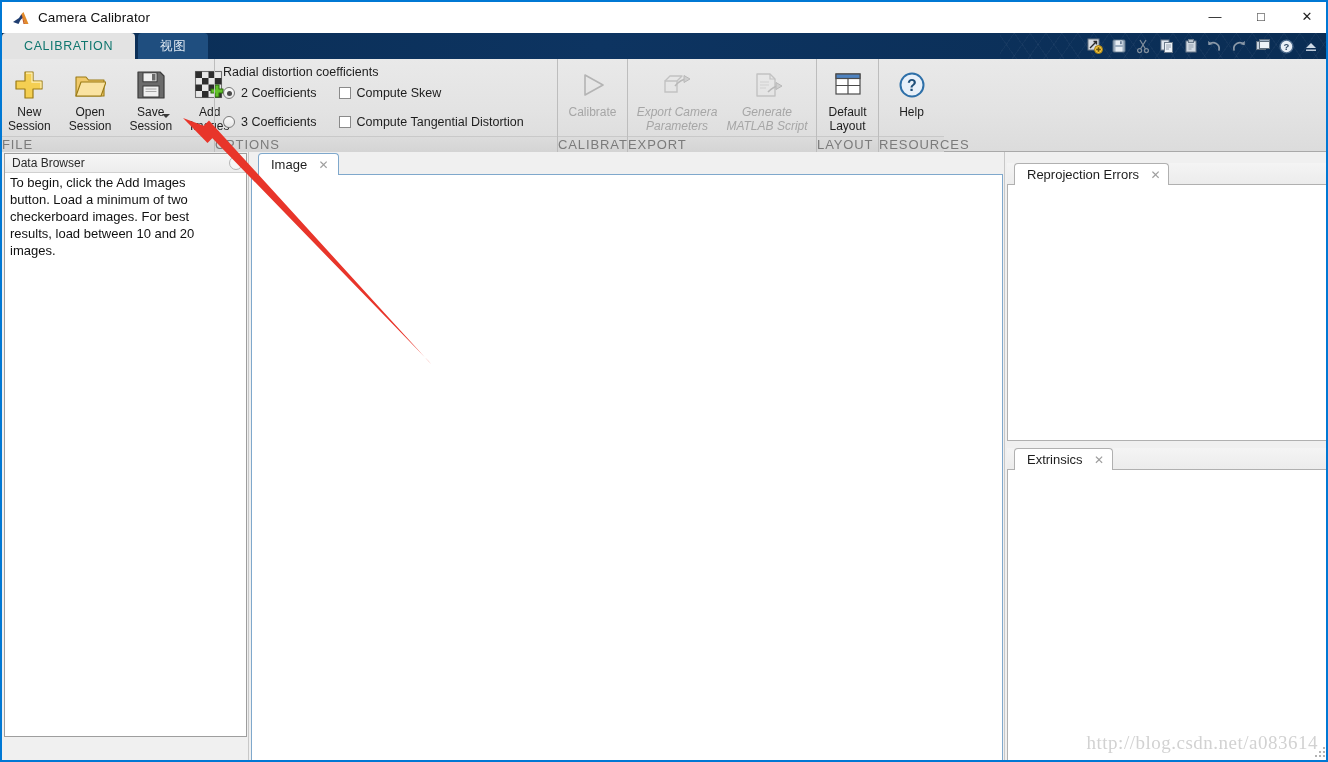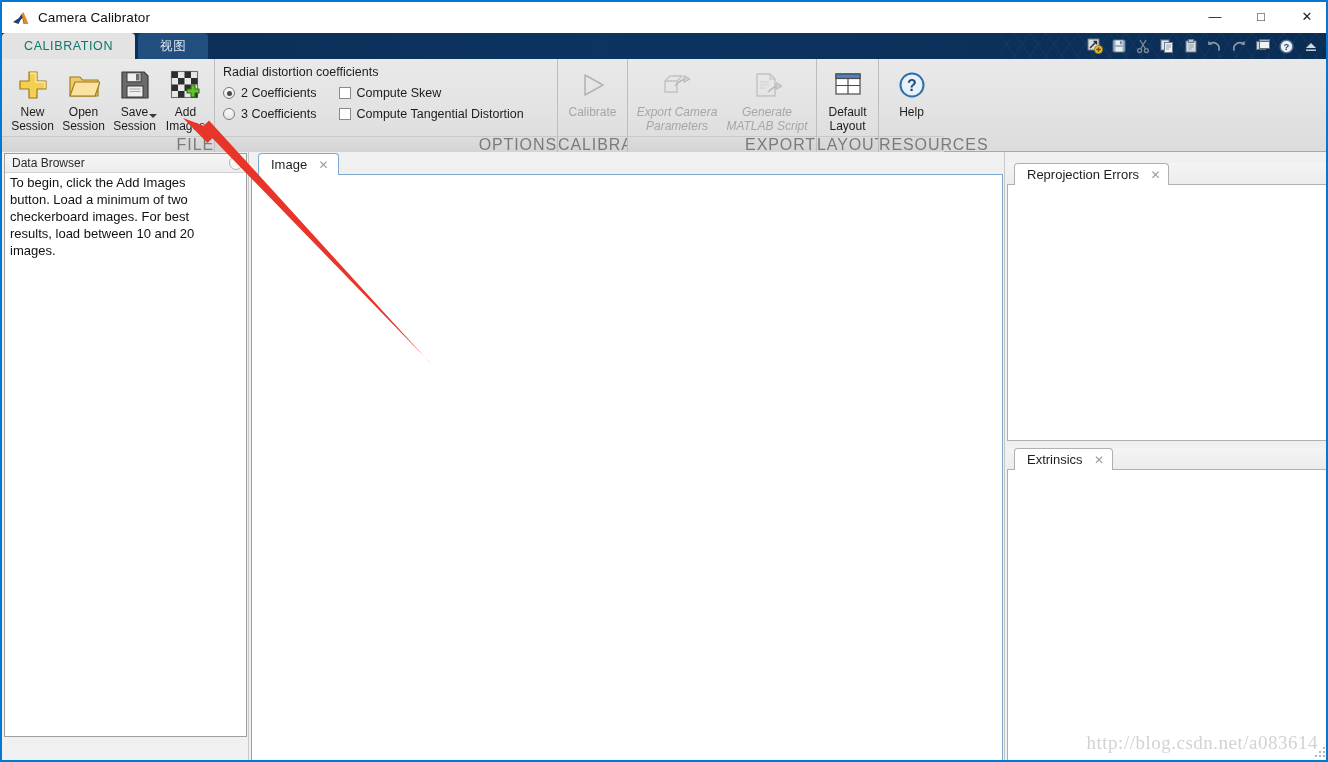--- a/index.html
+++ b/index.html
@@ -80,22 +80,22 @@
   .ribbon {
     position: absolute; left: 0; top: 59px; width: 1328px; height: 93px;
     background: linear-gradient(180deg, #e9e9e9 0%, #e3e3e3 55%, #dcdcdc 100%);
     border-bottom: 1px solid #a9a9a9;
     display: flex; align-items: stretch;
   }
   .rgroup { position: relative; display: flex; flex-direction: column; height: 93px; }
   .rgroup + .rgroup { border-left: 1px solid #bdbdbd; }
   .rgroup-body { flex: 1; display: flex; align-items: flex-start; padding: 5px 4px 0 4px; }
   .rgroup-label {
-    height: 16px; line-height: 16px; text-align: right;
-    font-size: 16px; color: #7b7b7b; letter-spacing: .9px;
+    height: 16px; line-height: 16px; text-align: left;
+    font-size: 13px; color: #7b7b7b; letter-spacing: .9px;
     background: linear-gradient(180deg,#dcdcdc,#d4d4d4);
     border-top: 1px solid #c9c9c9;
   }
 
   
   .bigbtn {
     width: 56px; min-height: 70px; display: flex; flex-direction: column;
     align-items: center; cursor: default; padding-top: 4px; border-radius: 2px;
     position: relative;
   }
@@ -109,21 +109,21 @@
   .dropcaret {
     position: absolute; right: 2px; bottom: 16px;
     width: 0; height: 0; border-left: 4px solid transparent;
     border-right: 4px solid transparent; border-top: 4px solid #3a3a3a;
   }
 
   
   .options-wrap { padding: 6px 10px 0 8px; width: 340px; }
   .opt-title { font-size: 12.5px; color: #1d1d1d; margin-bottom: 7px; }
   .opt-grid { display: flex; }
-  .opt-col { display: flex; flex-direction: column; gap: 7px; }
+  .opt-col { display: flex; flex-direction: column; gap: 15px; }
   .opt-col.c2 { margin-left: 22px; }
   .opt-row { display: flex; align-items: center; cursor: default; font-size: 12.5px; color: #1d1d1d; }
   .radio {
     width: 12px; height: 12px; border-radius: 50%;
     border: 1px solid #7a7a7a; background: linear-gradient(180deg,#fbfbfb,#e6e6e6);
     margin-right: 6px; position: relative; flex: none;
   }
   .radio.on::after {
     content:""; position:absolute; left:2.5px; top:2.5px; width:5px; height:5px;
     border-radius:50%; background:#4a4a4a;
@@ -308,21 +308,21 @@
       <svg width="14" height="14" viewBox="0 0 14 14">
         <path d="M2 9 L7 4 L12 9 Z" fill="#cfdae6"></path>
         <rect x="2" y="10.5" width="10" height="1.4" fill="#cfdae6"></rect>
       </svg>
     </div>
   </div>
 
   <div class="ribbon">
 
     <div class="rgroup" style="width:212px;">
-      <div class="rgroup-body" style="padding-left:6px; gap:2px;">
+      <div class="rgroup-body" style="padding-left:6px; gap:18px;">
 
         <div class="bigbtn">
           <span class="bi">
             <svg width="32" height="32" viewBox="0 0 32 32">
               <path d="M12 3 h8 v9 h9 v8 h-9 v9 h-8 v-9 H3 v-8 h9 Z" fill="#f4cf52" stroke="#9a7a15" stroke-width="1.2" stroke-linejoin="round"></path>
               <path d="M13 4.2 h6 v9 h9 v6" fill="none" stroke="#fdf0b8" stroke-width="1.2"></path>
             </svg>
           </span>
           <span class="bl">New
 Session</span>

